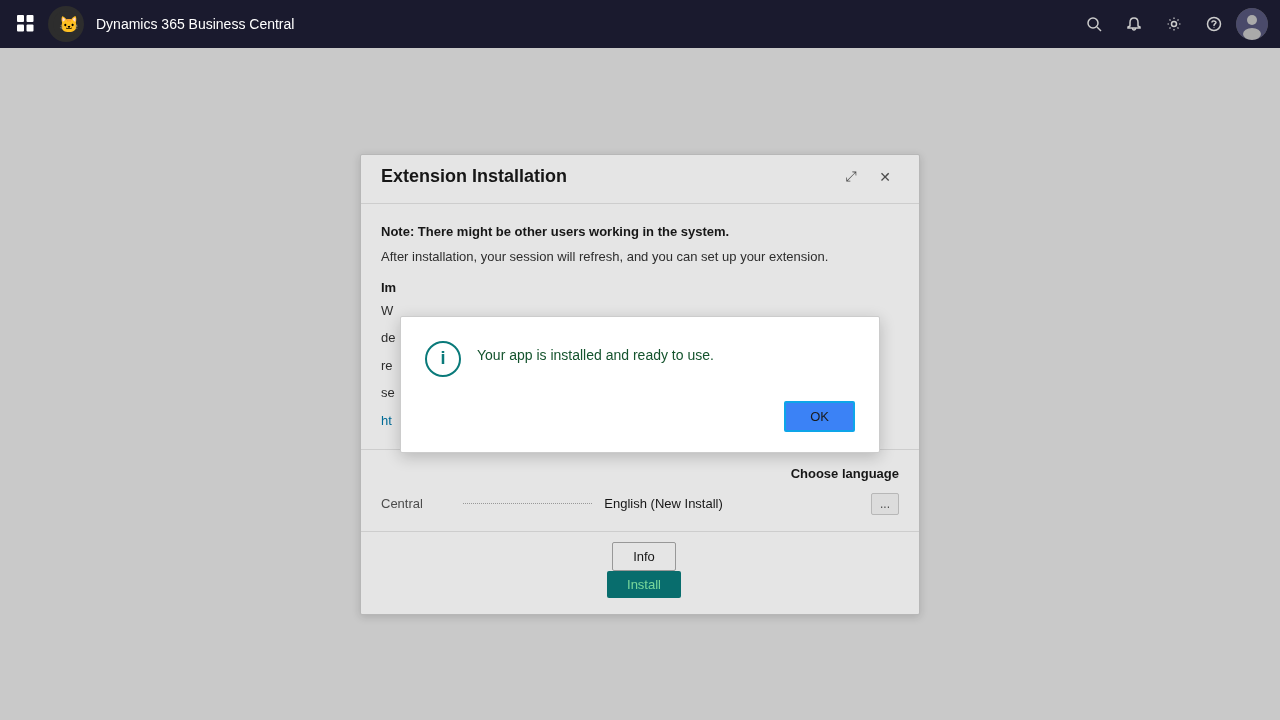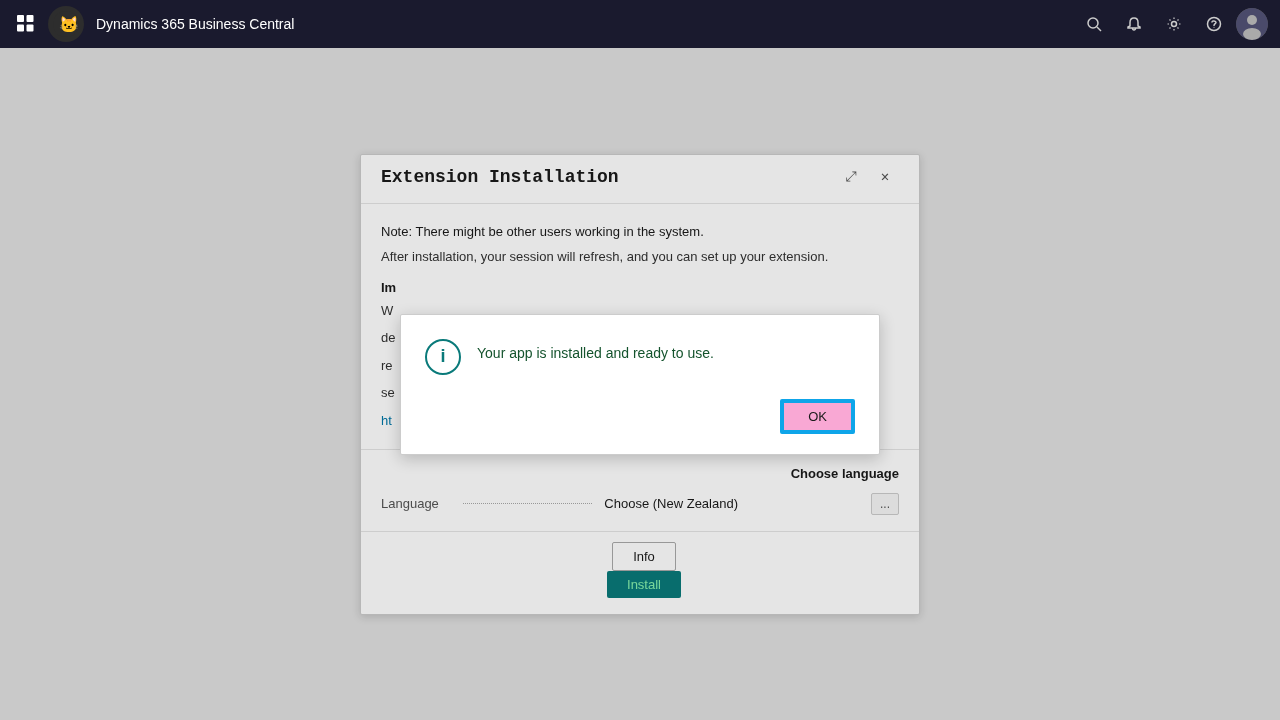--- a/index.html
+++ b/index.html
@@ -83,21 +83,20 @@
       padding: 0;
       position: relative;
       box-shadow: 0 2px 8px rgba(0,0,0,0.15);
     }
     .ext-dialog-header {
       padding: 8px 20px 12px 20px;
       display: flex;
       align-items: center;
       justify-content: space-between;
       border-bottom: 1px solid #e5e5e5;
-      font-family: Liberation Mono, monospace;
     }
     .ext-dialog-title {
       font-size: 18px;
       font-weight: 600;
       color: #1a1a1a;
     }
     .ext-dialog-header-icons {
       display: flex;
       gap: 6px;
     }
@@ -108,21 +107,21 @@
       color: #555;
       font-size: 14px;
       border-radius: 2px;
     }
 
     .ext-dialog-body {
       padding: 20px 20px 0 20px;
     }
     .ext-note {
       font-size: 13px;
-      font-weight: 400;
+      font-weight: 700;
       color: #1a1a1a;
       margin-bottom: 10px;
     }
     .ext-warning-link {
       font-size: 13px;
       color: #0078a8;
       text-decoration: none;
       display: block;
       margin-bottom: 10px;
     }
@@ -267,22 +266,22 @@
       color: #14532d;
       line-height: 1.5;
       padding-top: 4px;
     }
     .info-popup-footer {
       display: flex;
       justify-content: flex-end;
     }
     .btn-ok {
       padding: 6px 24px;
-      border: 4px solid #0ea5e9;
-      background: #f9a8d4;
+      border: 2px solid #0ea5e9;
+      background: #3b82f6;
       font-size: 13px;
       color: #1a1a1a;
       cursor: pointer;
       border-radius: 2px;
     }
   </style>
 </head>
 <body>
 
 <div class="topbar">
@@ -353,23 +352,23 @@
       <p class="ext-section-title">Im</p>
       <p class="ext-body-text">W</p>
       <p class="ext-body-text">de</p>
       <p class="ext-body-text">re</p>
       <p class="ext-body-text">se</p>
       <a class="ext-link">ht</a>
     </div>
     <hr class="ext-divider">
     <div class="ext-choose-lang">Choose language</div>
     <div class="ext-lang-row">
-      <span class="ext-lang-label">Language</span>
+      <span class="ext-lang-label">Central</span>
       <div class="ext-lang-dots"></div>
-      <span class="ext-lang-value">Choose (New Zealand)</span>
+      <span class="ext-lang-value">English (New Install)</span>
       <div class="ext-lang-more-btn">...</div>
     </div>
     <div class="ext-dialog-footer">
       <button class="btn-info">Info</button>
       <button class="btn-install">Install</button>
     </div>
   </div>
 
   <div class="modal-overlay">
     <div class="info-popup">

